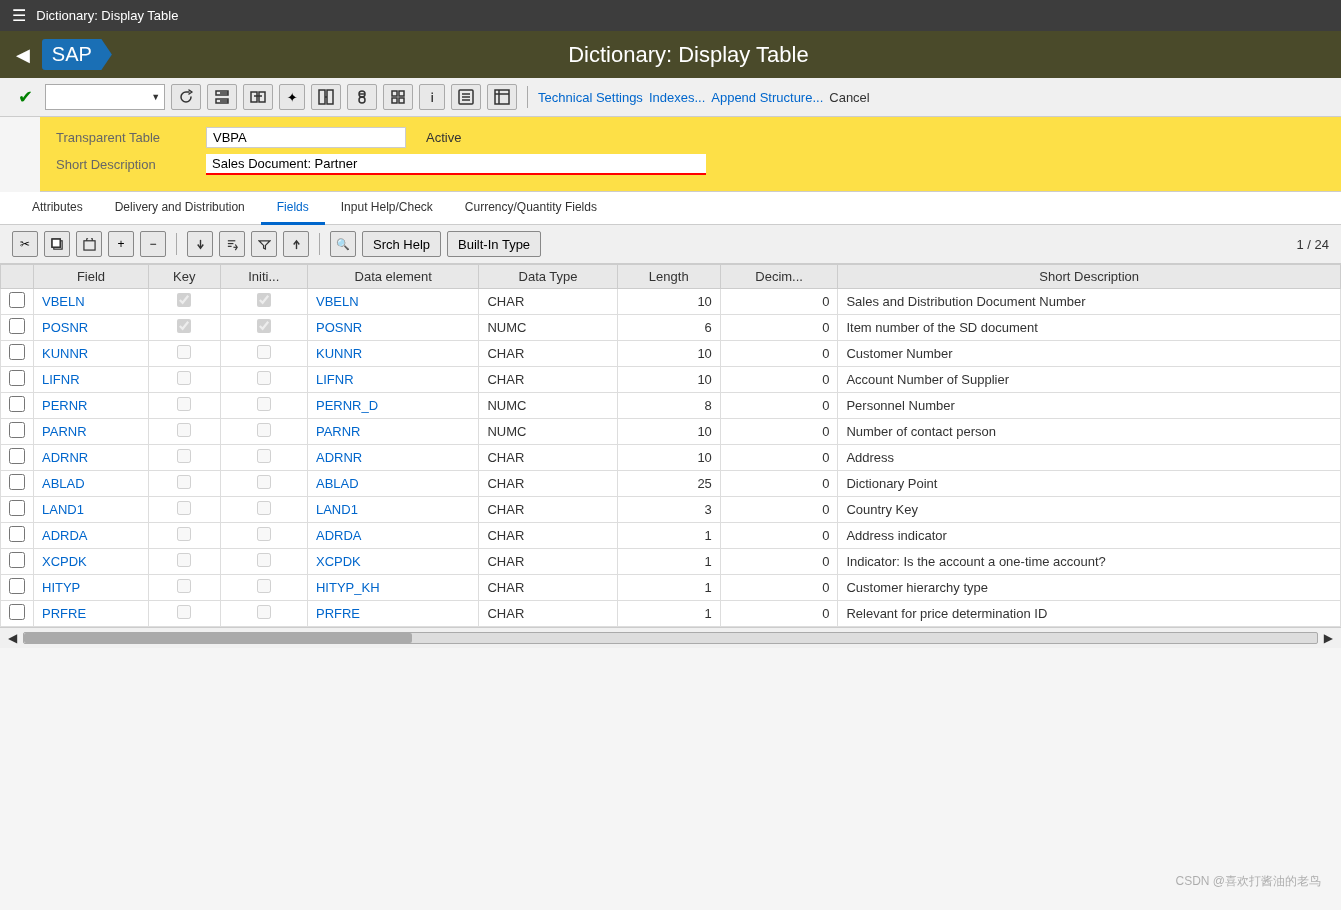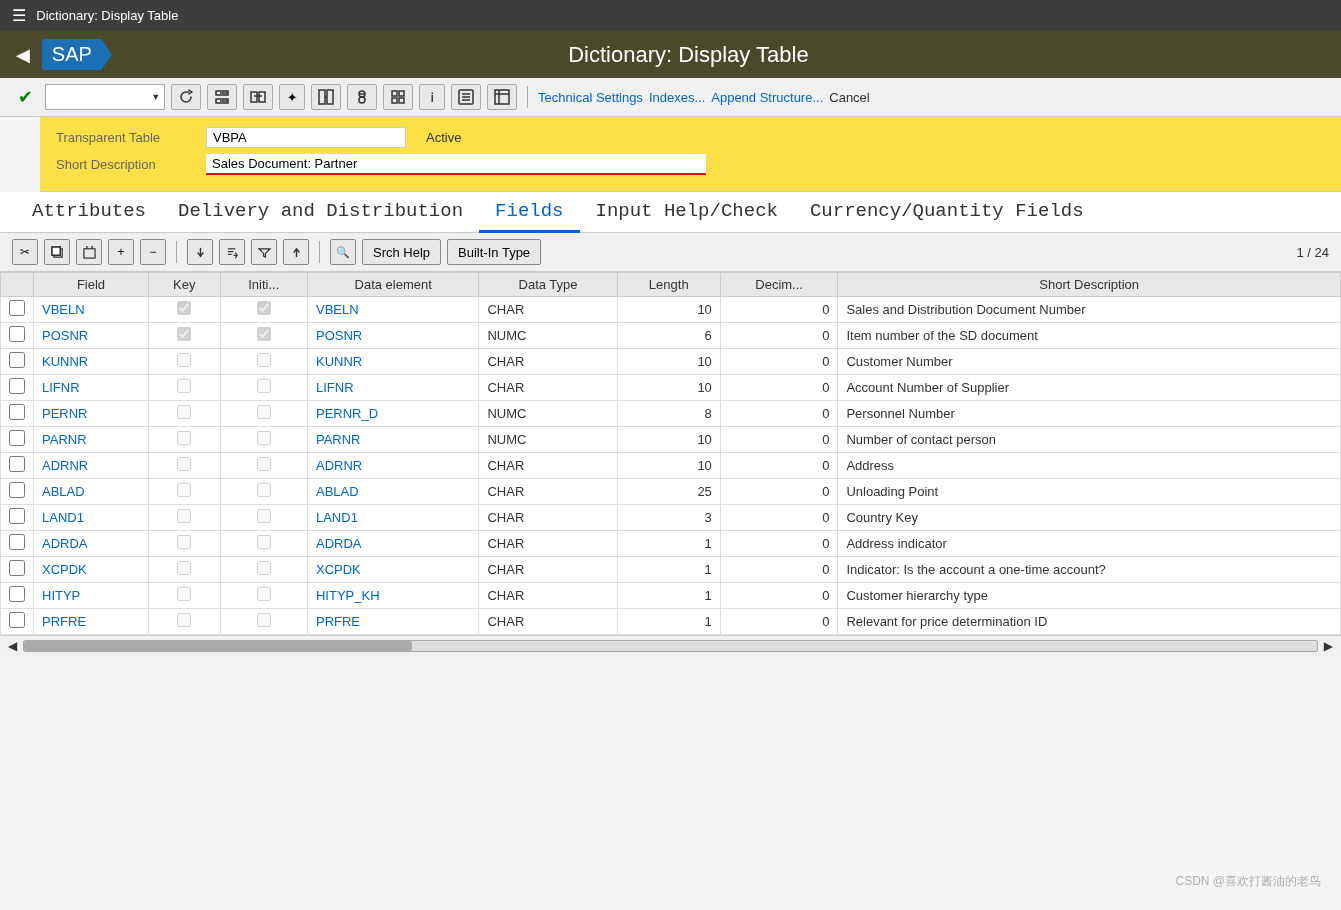--- a/index.html
+++ b/index.html
@@ -115,25 +115,24 @@
     .tabs {
       background: white;
       border-bottom: 1px solid #ccc;
       padding: 0 16px;
       display: flex;
       gap: 0;
     }
     .tab {
       padding: 8px 16px;
       cursor: pointer;
-      font-size: 19px;
+      font-size: 12px;
       color: #333;
       border-bottom: 3px solid transparent;
       margin-bottom: -1px;
-      font-family: Liberation Mono, monospace;
     }
     .tab.active { color: #0066cc; border-bottom: 3px solid #0066cc; font-weight: normal; }
 
     
     .fields-toolbar {
       background: #f0f0f0;
       border-bottom: 1px solid #ccc;
       padding: 6px 12px;
       display: flex;
       align-items: center;
@@ -488,21 +487,21 @@
         </tr>
         <tr>
           <td class="center"><input type="checkbox" class="row-cb" style=""></td>
           <td><a class="field-link" href="#">ABLAD</a></td>
           <td class="center"><input type="checkbox" class="key-cb" disabled="" style=""></td>
           <td class="center"><input type="checkbox" class="key-cb" disabled="" style=""></td>
           <td><a class="field-link" href="#">ABLAD</a></td>
           <td>CHAR</td>
           <td class="right">25</td>
           <td class="right">0</td>
-          <td>Unloading Point</td>
+          <td>Dictionary Point</td>
         </tr>
         <tr>
           <td class="center"><input type="checkbox" class="row-cb" style=""></td>
           <td><a class="field-link" href="#">LAND1</a></td>
           <td class="center"><input type="checkbox" class="key-cb" disabled="" style=""></td>
           <td class="center"><input type="checkbox" class="key-cb" disabled="" style=""></td>
           <td><a class="field-link" href="#">LAND1</a></td>
           <td>CHAR</td>
           <td class="right">3</td>
           <td class="right">0</td>

